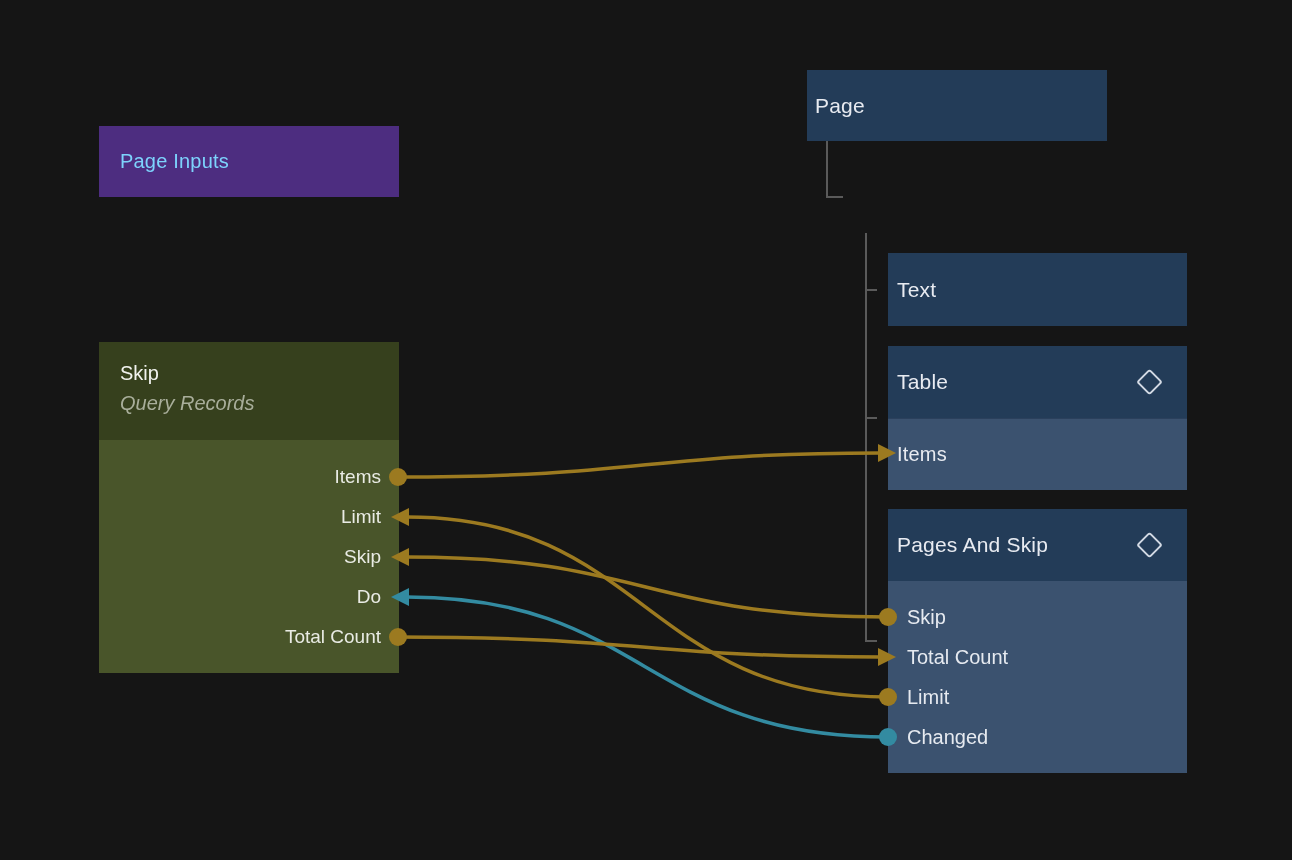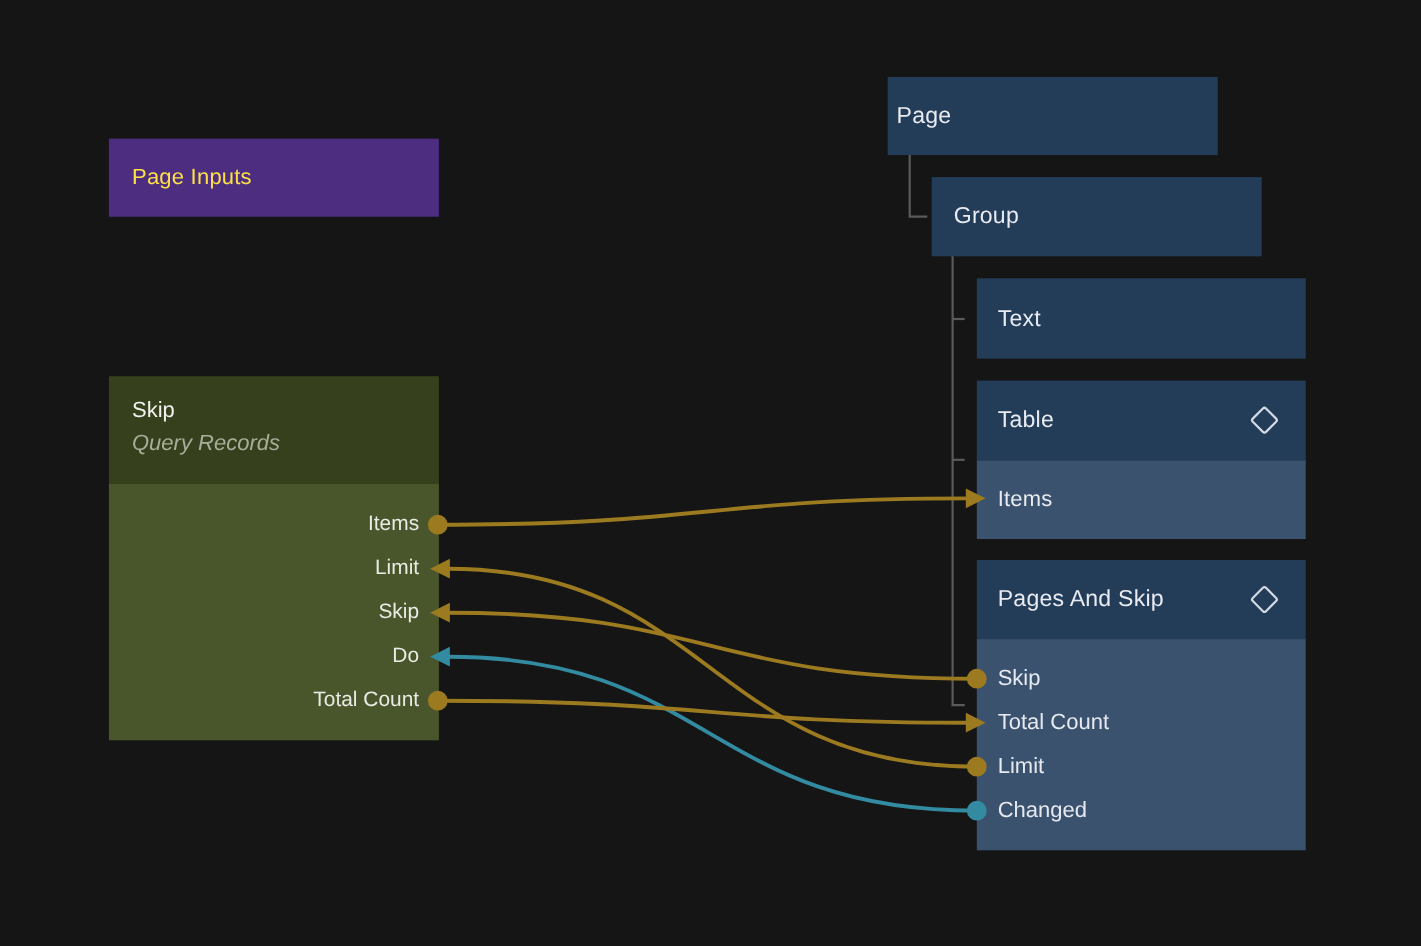--- a/index.html
+++ b/index.html
@@ -6,36 +6,36 @@
   .canvas{
     position:relative;width:1292px;height:860px;background:#151515;overflow:hidden;
     font-family:"Liberation Sans",sans-serif;
   }
   .node{position:absolute;box-sizing:border-box;}
   .node-label{color:#e8ebf1;font-size:21px;letter-spacing:.2px;}
 
   
   .page-inputs{left:99px;top:126px;width:300px;height:71px;background:#4d2d80;
     display:flex;align-items:center;padding-left:21px;}
-  .page-inputs .node-label{color:#fde047;font-size:20px;}
+  .page-inputs .node-label{color:#7dd3fc;font-size:20px;}
 
   
   .parks-header{left:99px;top:342px;width:300px;height:98px;background:#36401d;
     padding:16px 0 0 21px;}
   .parks-title{color:#f1f2ee;font-size:20px;line-height:30px;}
   .parks-subtitle{color:#a9ae9b;font-size:20px;line-height:30px;font-style:italic;}
   .parks-body{left:99px;top:440px;width:300px;height:233px;background:#49552a;}
   .port-row-left{position:absolute;right:0;width:100%;height:28px;line-height:28px;
     text-align:right;padding-right:18px;box-sizing:border-box;
     color:#e9ebe4;font-size:19px;}
 
   
   .blue-header{background:#233c58;}
   .blue-body{background:#3b526f;}
-  .tree-node{display:flex;align-items:center;padding-left:19px;}
+  .tree-node{display:flex;align-items:center;padding-left:9px;}
   .page-node{left:807px;top:70px;width:300px;height:71px;padding-left:8px;}
   .group-node{left:847px;top:161px;width:300px;height:72px;padding-left:20px;}
   .text-node{left:888px;top:253px;width:299px;height:73px;}
   .table-header{left:888px;top:346px;width:299px;height:72px;}
   .items-row{left:888px;top:418px;width:299px;height:72px;border-top:1px solid #2b405c;}
   .pages-header{left:888px;top:509px;width:299px;height:72px;}
   .pages-body{left:888px;top:581px;width:299px;height:192px;}
   .port-row-right{position:absolute;left:0;width:100%;height:28px;line-height:28px;
     padding-left:19px;box-sizing:border-box;color:#e6eaf0;font-size:20px;}
 
@@ -65,23 +65,20 @@
     <div class="port-row-left" style="top:63px;">Limit</div>
     <div class="port-row-left" style="top:103px;">Skip</div>
     <div class="port-row-left" style="top:143px;">Do</div>
     <div class="port-row-left" style="top:183px;">Total Count</div>
   </div>
 
   <div class="node tree-node blue-header page-node">
     <span class="node-label">Page</span>
   </div>
 
-  <div class="node tree-node blue-header group-node">
-    <span class="node-label">Group</span>
-  </div>
 
   <div class="node tree-node blue-header text-node">
     <span class="node-label">Text</span>
   </div>
 
   <div class="node tree-node blue-header table-header">
     <span class="node-label">Table</span>
     <span class="diamond"></span>
   </div>
   <div class="node tree-node blue-body items-row">

